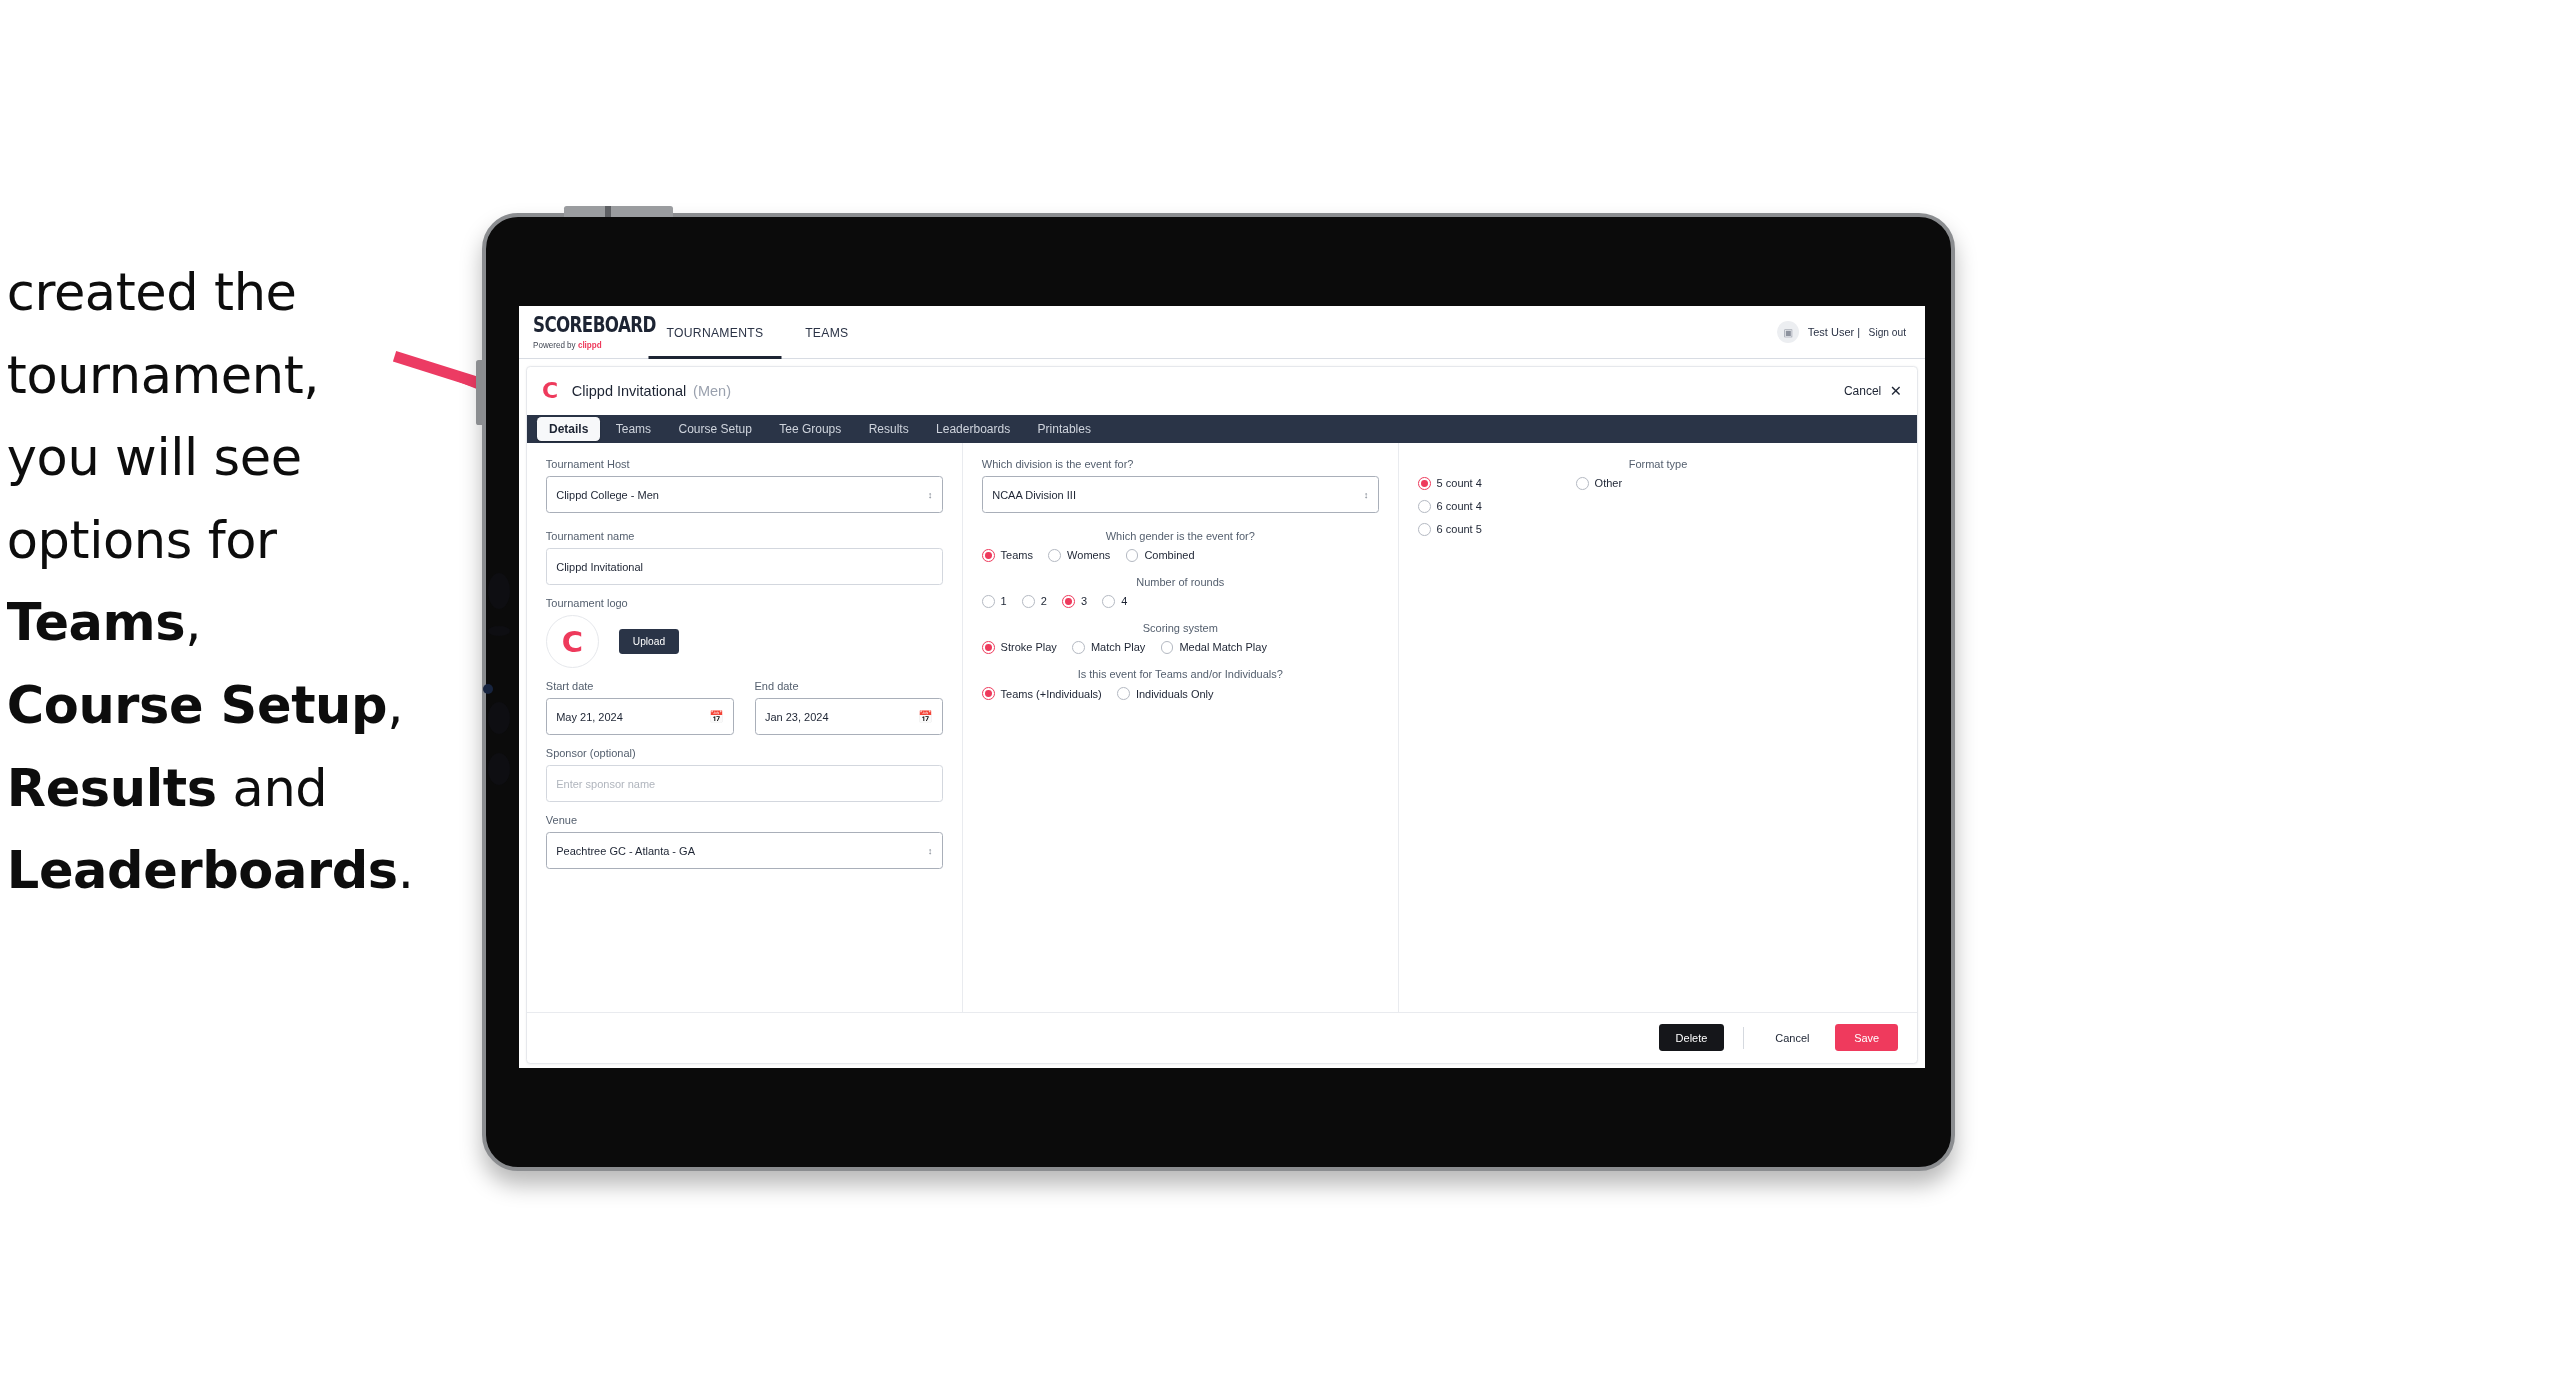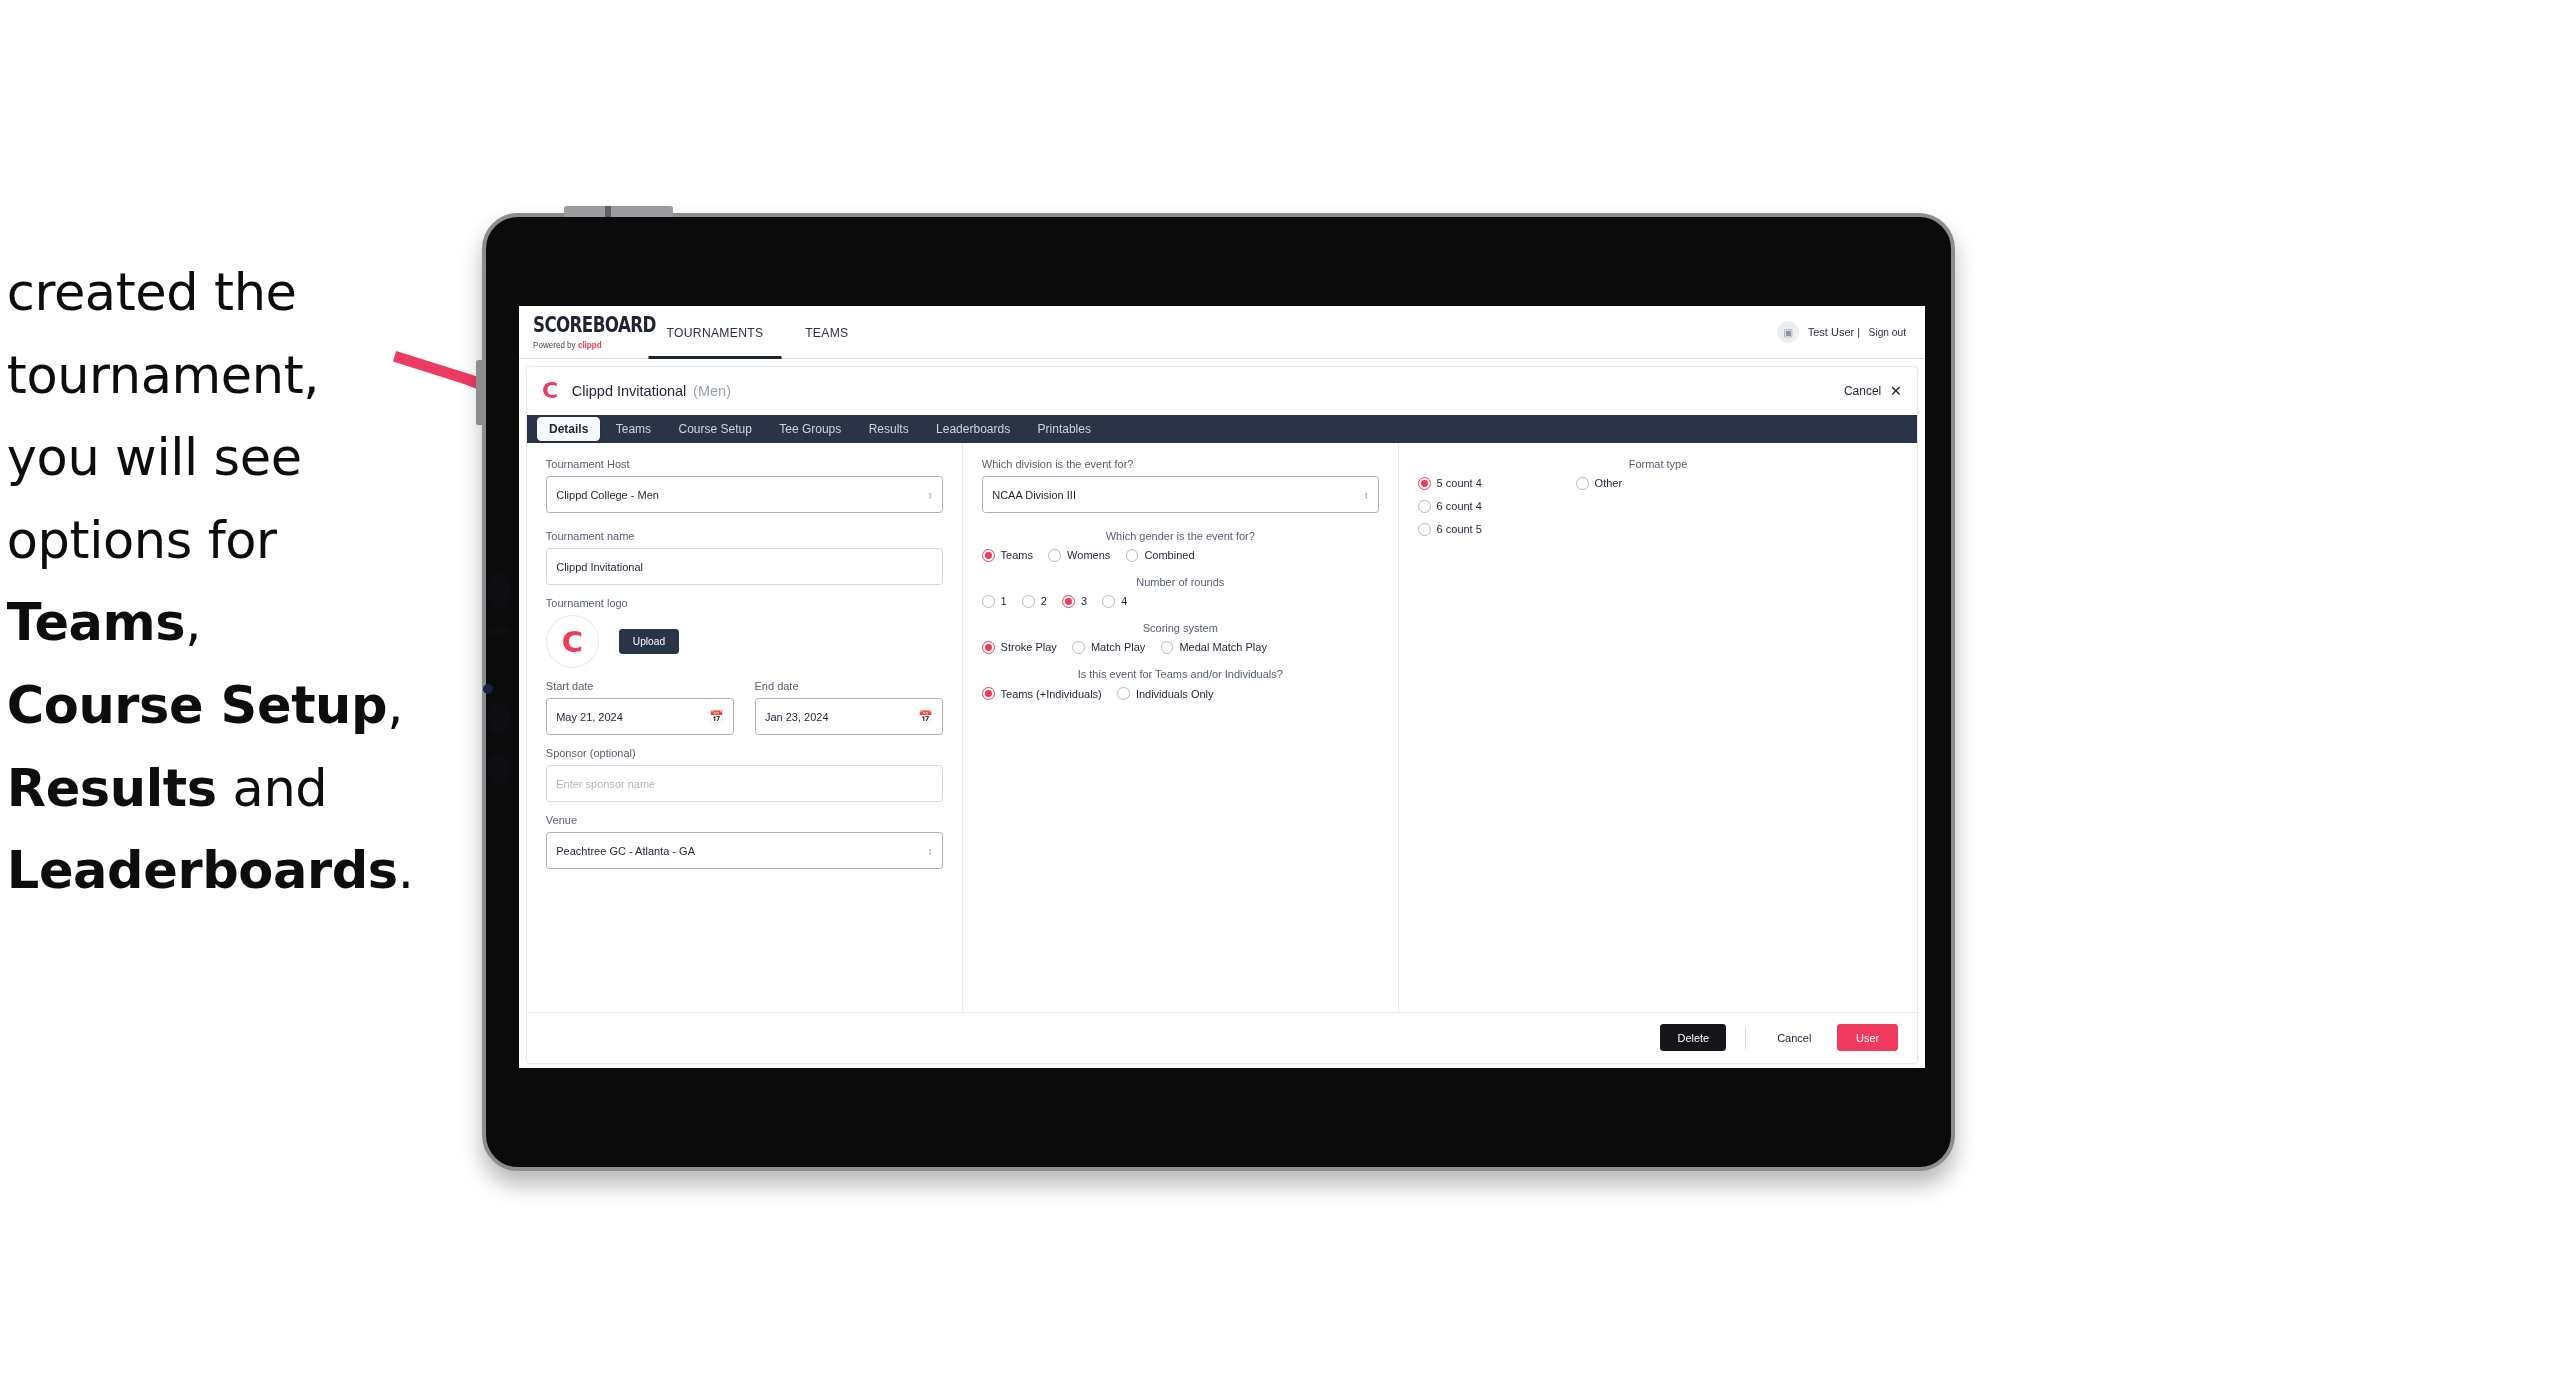--- a/index.html
+++ b/index.html
@@ -502,19 +502,19 @@
             </div>
           </div>
         </div>
 
       </div>
 
       <div id="card-footer">
         <div id="delete-btn">Delete</div>
         <div class="vdiv"></div>
         <div id="cancel-btn">Cancel</div>
-        <div id="save-btn">User</div>
+        <div id="save-btn">Save</div>
       </div>
 
     </div>
   </div>
 </div>
 
 
 </body></html>

